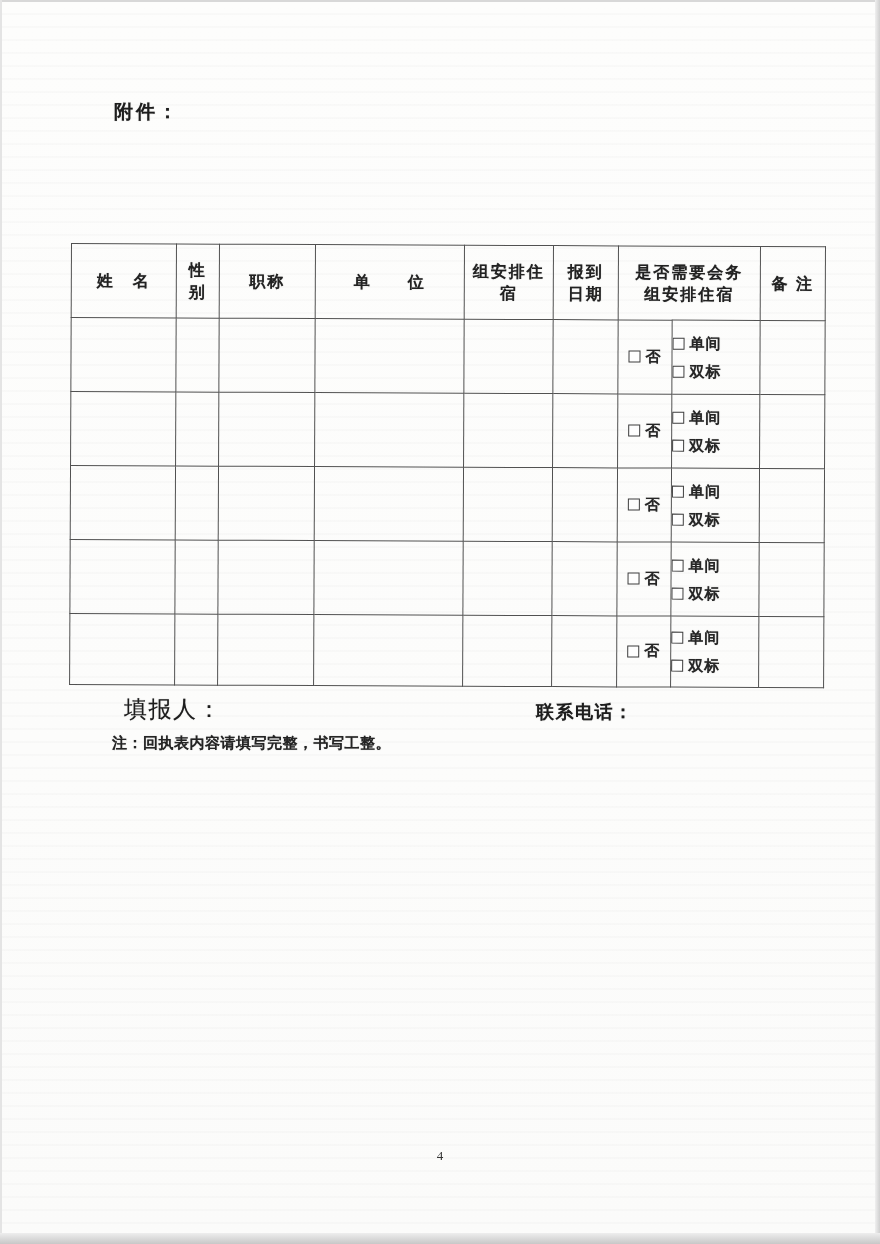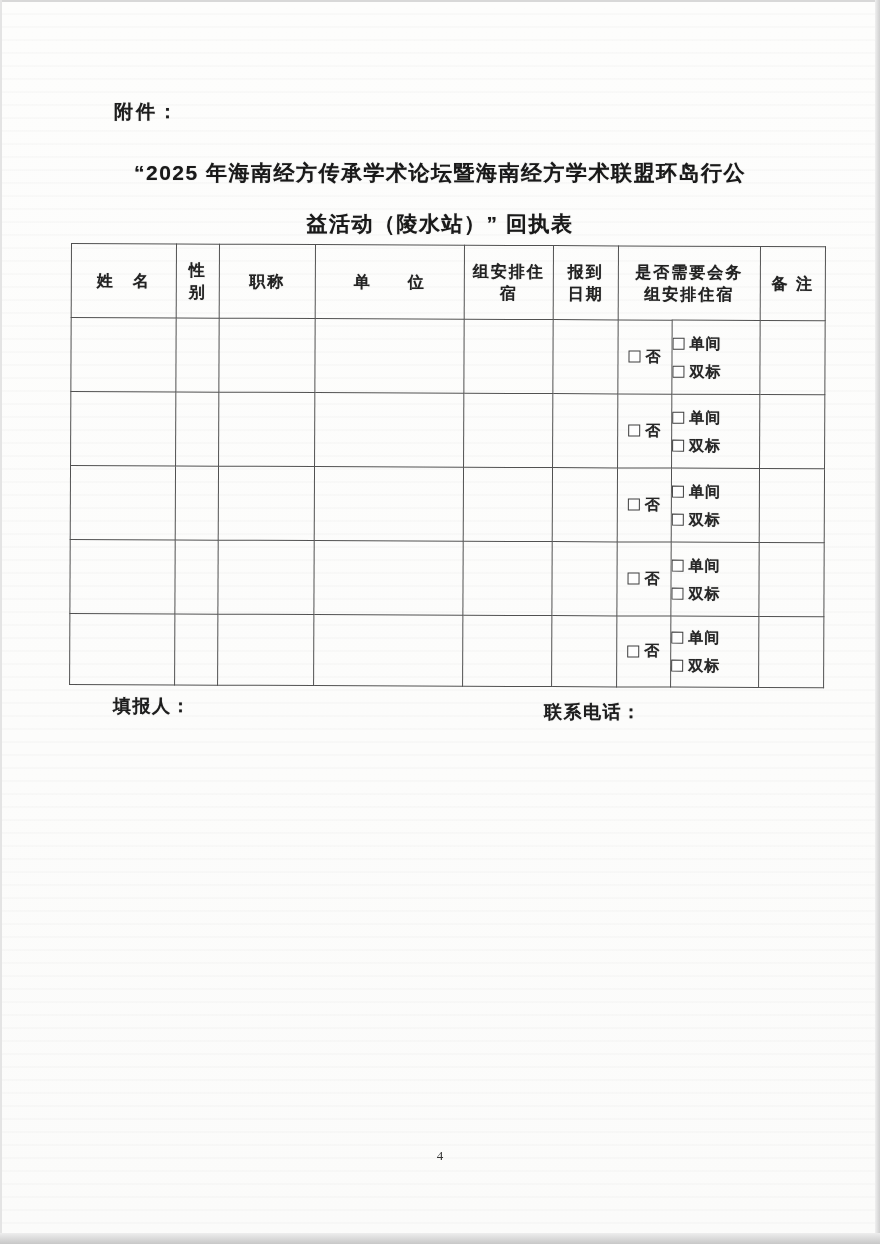--- a/index.html
+++ b/index.html
@@ -67,26 +67,26 @@
     font-size: 15px; font-weight: bold; color: #262626; letter-spacing: 1px;
   }
   .opt-line { line-height: 28px; height: 28px; display: flex; align-items: flex-start; }
   .cb {
     width: 12px; height: 12px; box-sizing: border-box;
     border: 1.5px solid #3d3d3d; background: #fefefe;
     display: inline-block; flex: 0 0 auto;
   }
 
   .filler-label {
-    position: absolute; left: 113px; top: 694px;
-    font-size: 18px; font-weight: bold; letter-spacing: 1.5px;
+    position: absolute; left: 124px; top: 694px;
+    font-size: 23px; font-weight: normal; letter-spacing: 1.5px;
   }
   .phone-label {
     position: absolute; left: 536px; top: 700px;
-    font-size: 18px; font-weight: bold; letter-spacing: 1.5px; margin-left: 8px;
+    font-size: 18px; font-weight: bold; letter-spacing: 1.5px;
   }
   .note {
     position: absolute; left: 112px; top: 734px;
     font-size: 15px; font-weight: bold; letter-spacing: 0.5px; color: #242424;
   }
   .page-number {
     position: absolute; left: 0; right: 0; top: 1148px;
     text-align: center; font-size: 13px; color: #333;
     font-family: "Liberation Serif", "DejaVu Serif", serif;
   }
@@ -95,24 +95,20 @@
 <body>
 
 <div class="page">
   <div class="edge-top"></div>
   <div class="edge-left"></div>
   <div class="edge-right"></div>
   <div class="edge-bottom"></div>
 
   <div class="attachment scan-text">附件：</div>
 
-  <div class="title scan-text">
-    <div>“2025 年海南经方传承学术论坛暨海南经方学术联盟环岛行公</div>
-    <div>益活动（陵水站）” 回执表</div>
-  </div>
 
   <table class="form-table scan-text">
     <colgroup>
       <col style="width:105px">
         <col style="width:43px">
         <col style="width:96px">
       <col style="width:149px">
         <col style="width:89px">
         <col style="width:65px">
       <col style="width:54px">
@@ -268,15 +264,16 @@
               </span>
             </div>
           </td>
           <td></td>
         </tr>
       </tbody>
   </table>
 
   <div class="filler-label scan-text">填报人：</div>
   <div class="phone-label scan-text">联系电话：</div>
+  <div class="note scan-text">注：回执表内容请填写完整，书写工整。</div>
 
   <div class="page-number">4</div>
 </div>
 
 </body></html>

